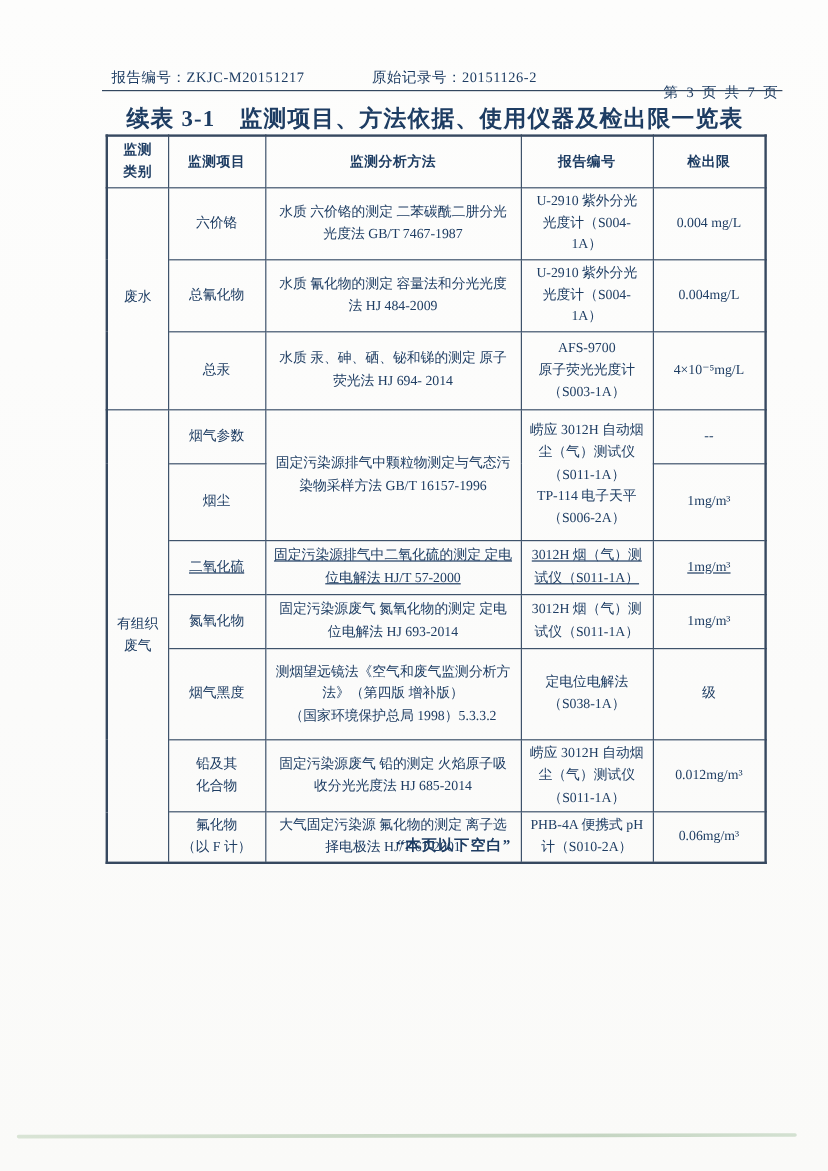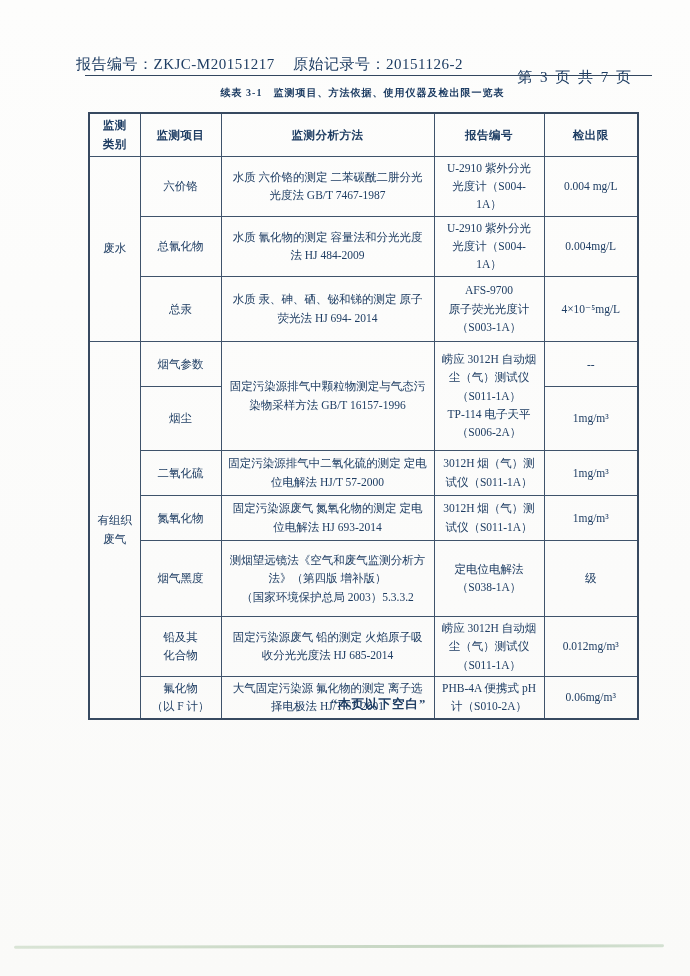--- a/index.html
+++ b/index.html
@@ -7,35 +7,35 @@
     width:690px;height:976px;
     background:#fcfcfb;
     font-family:"Liberation Serif","DejaVu Serif",serif;
     color:#1e3d63;
     position:relative;
     overflow:hidden;
   }
   .page{position:absolute;inset:0;background:linear-gradient(180deg,#fdfdfc 0%,#fbfbfa 60%,#fafaf8 100%);}
   
   .meta{
-    position:absolute;left:68px;top:53px;width:567px;height:22px;
-    font-size:15px;letter-spacing:.5px;
+    position:absolute;left:85px;top:53px;width:567px;height:22px;
+    font-size:12px;letter-spacing:.5px;
     display:flex;align-items:center;
   }
   .meta .m-left{position:absolute;left:8px;}
   .meta .m-mid{position:absolute;left:225px;}
   .meta .m-right{position:absolute;right:2px;letter-spacing:2px;margin-top:26px;}
   .meta-rule{
     position:absolute;left:85px;top:75px;width:567px;height:0;
     border-bottom:1.6px solid #33475f;
   }
   
   .doc-title{
     position:absolute;left:88px;top:86px;width:549px;
-    text-align:center;font-size:10px;font-weight:bold;
+    text-align:center;font-size:19px;font-weight:bold;
     letter-spacing:1px;
   }
   
   table.monitor{
     position:absolute;left:88px;top:112px;
     width:549px;table-layout:fixed;
     border-collapse:collapse;
     font-size:11.5px;
   }
   table.monitor th,table.monitor td{
@@ -138,38 +138,38 @@
 尘（气）测试仪
 （S011-1A）
 TP-114 电子天平
 （S006-2A）</td>
         <td>--</td>
       </tr>
       <tr style="height:64px;">
         <td>烟尘</td>
         <td>1mg/m³</td>
       </tr>
-      <tr style="height:45px;">
+      <tr style="height:45px;text-decoration:underline;">
         <td>二氧化硫</td>
         <td>固定污染源排气中二氧化硫的测定 定电位电解法 HJ/T 57-2000</td>
         <td>3012H 烟（气）测
 试仪（S011-1A）</td>
         <td>1mg/m³</td>
       </tr>
       <tr style="height:45px;">
         <td>氮氧化物</td>
         <td>固定污染源废气 氮氧化物的测定 定电位电解法 HJ 693-2014</td>
         <td>3012H 烟（气）测
 试仪（S011-1A）</td>
         <td>1mg/m³</td>
       </tr>
       <tr style="height:76px;">
         <td>烟气黑度</td>
         <td>测烟望远镜法《空气和废气监测分析方法》（第四版 增补版）
-（国家环境保护总局 2003）5.3.3.2</td>
+（国家环境保护总局 1998）5.3.3.2</td>
         <td>定电位电解法
 （S038-1A）</td>
         <td>级</td>
       </tr>
       <tr style="height:59px;margin-left:31px;">
         <td>铅及其
 化合物</td>
         <td>固定污染源废气 铅的测定 火焰原子吸收分光光度法 HJ 685-2014</td>
         <td>崂应 3012H 自动烟
 尘（气）测试仪

